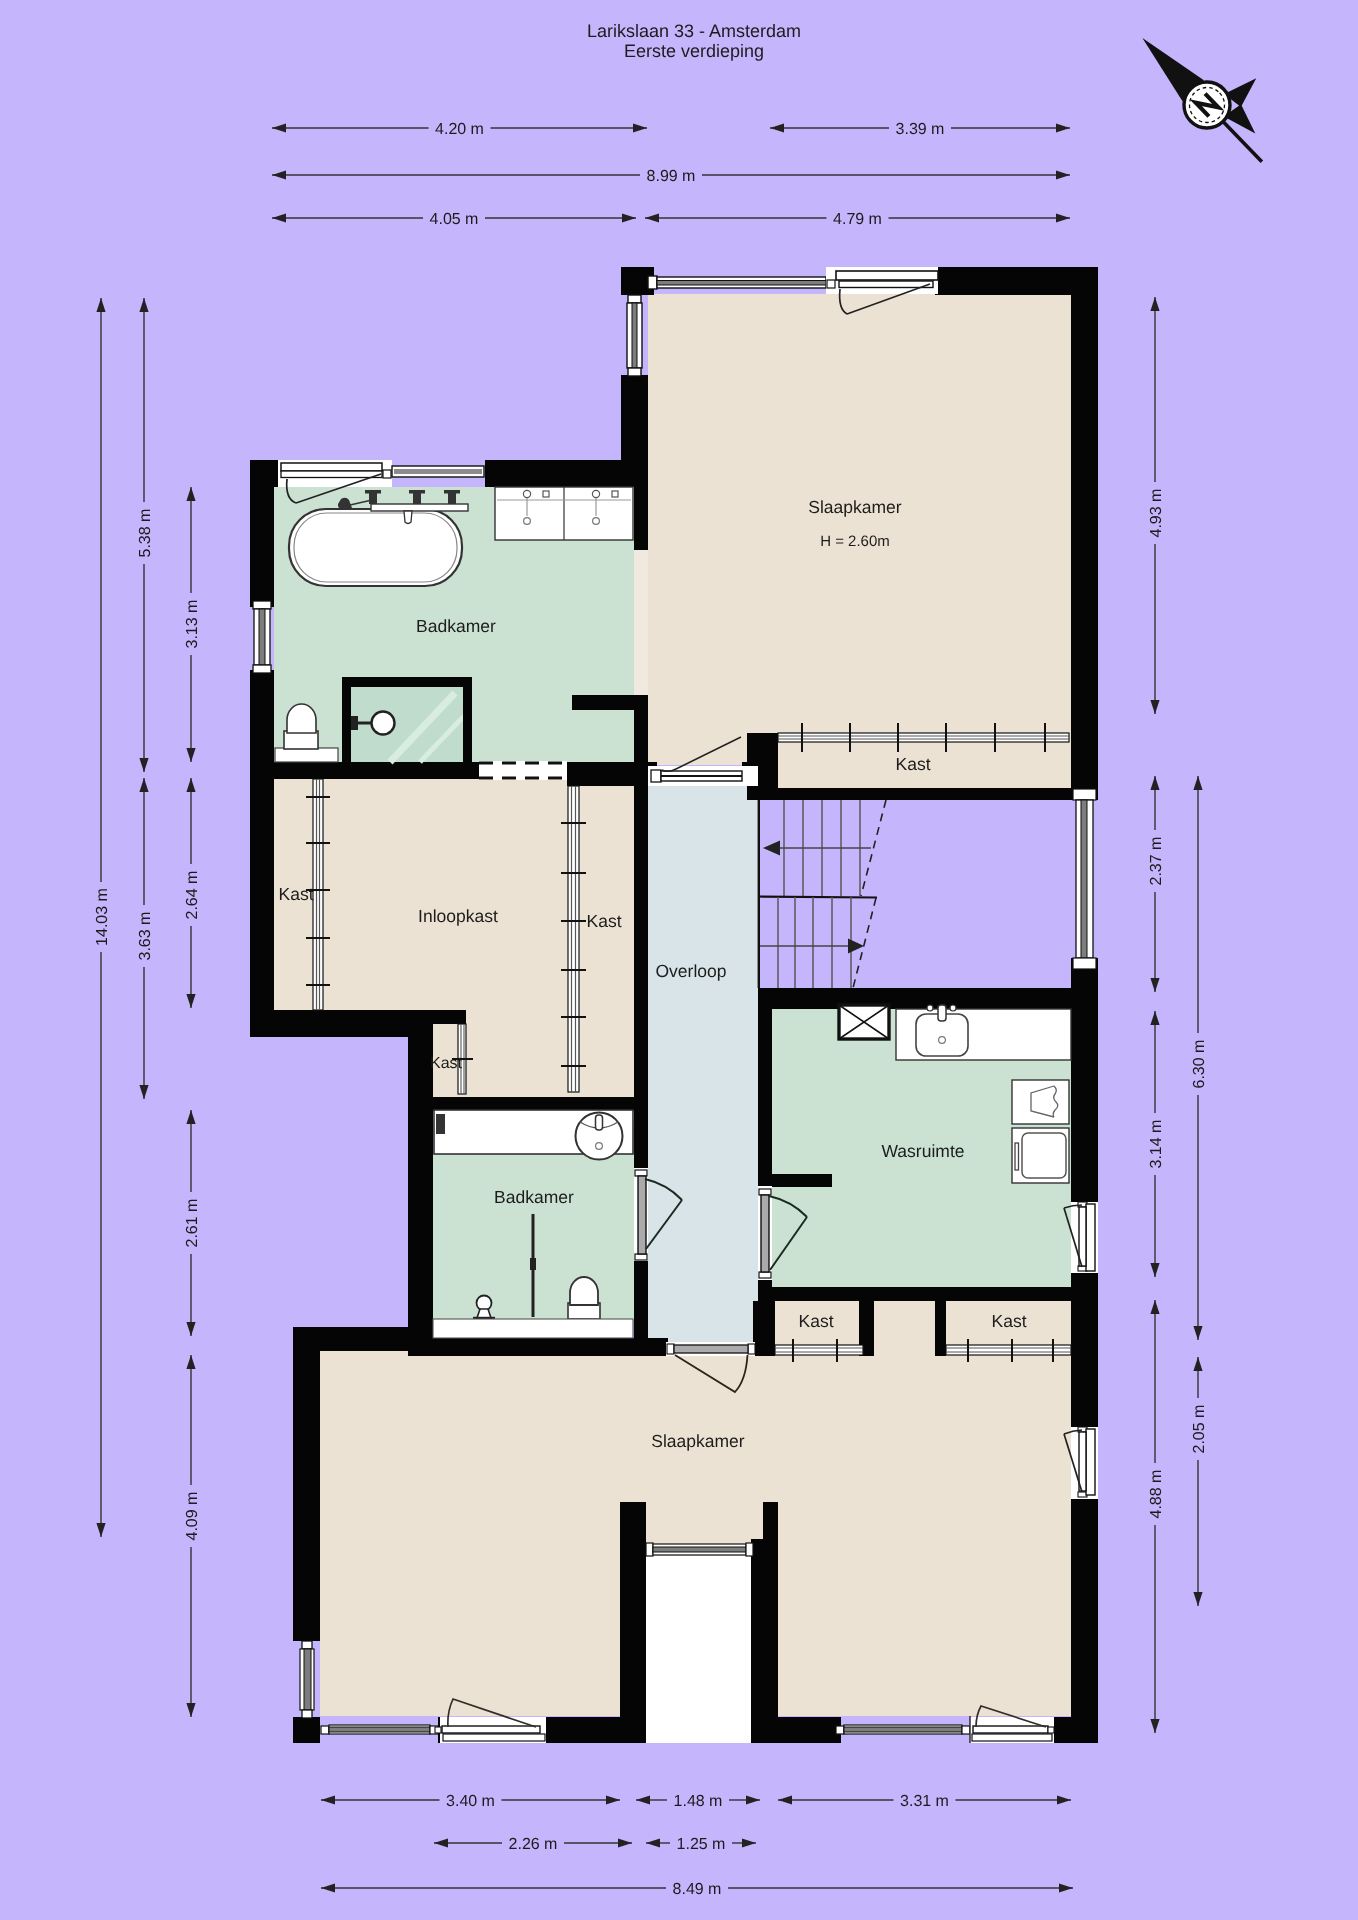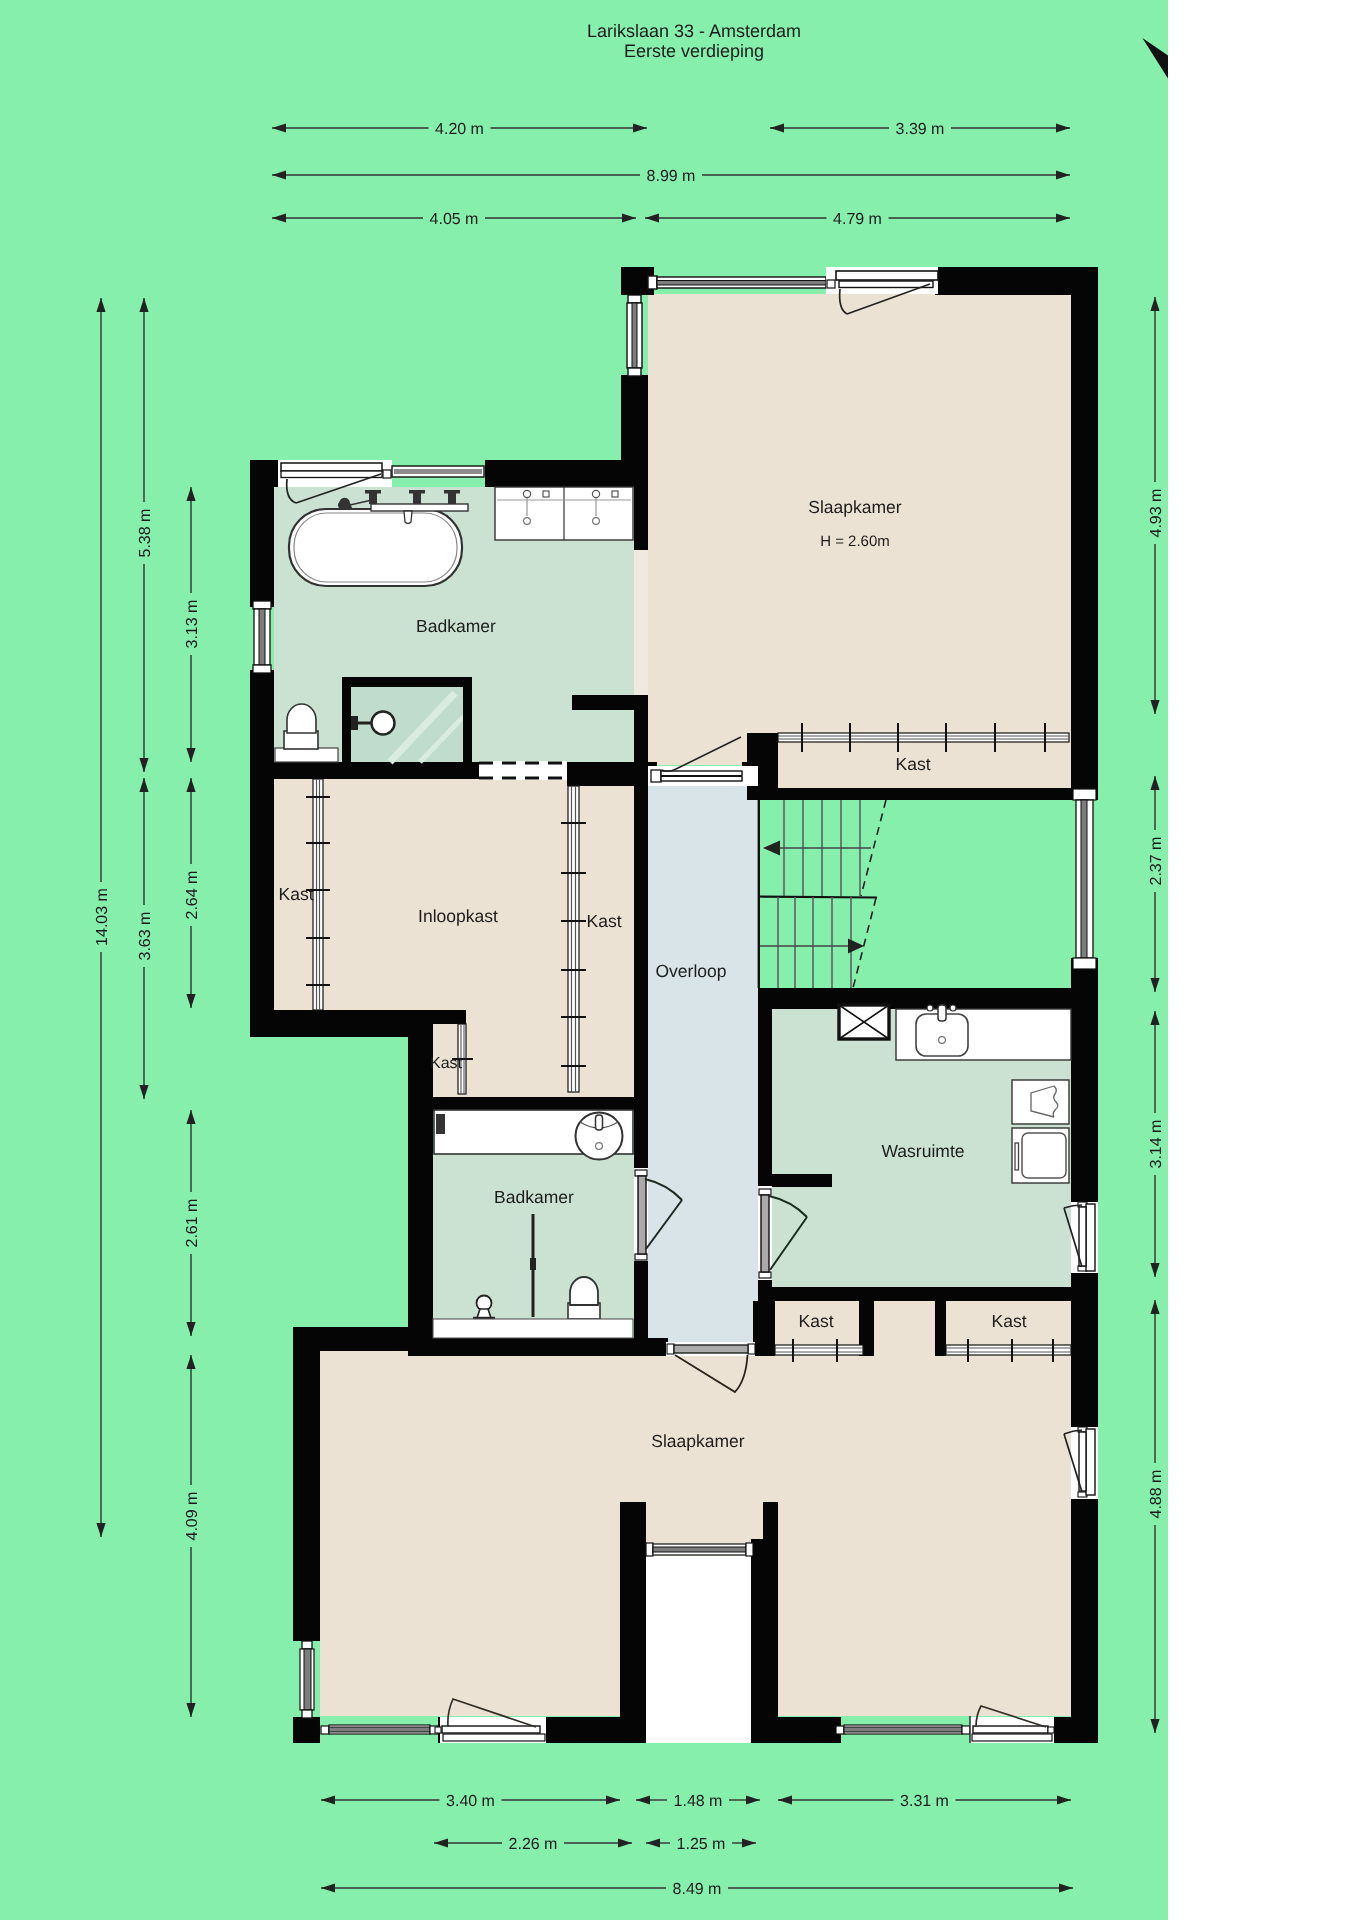--- a/index.html
+++ b/index.html
@@ -1,16 +1,16 @@
 <!DOCTYPE html>
 <html><head>
 <meta charset="utf-8">
 <style>
   html,body{margin:0;padding:0;background:#ffffff;}
-  #page{position:relative;width:1120px;height:1920px;background:#86efac;overflow:hidden;padding-left:48px;}
+  #page{position:relative;width:1358px;height:1920px;background:#c4b5fd;overflow:hidden;}
   svg{position:absolute;left:0;top:0;filter:opacity(0.999);}
   text{font-family:"Liberation Sans", sans-serif;fill:#1c1c1c;-webkit-font-smoothing:antialiased;text-rendering:geometricPrecision;}
 </style>
 </head>
 <body>
 <div id="page">
 <svg width="1358" height="1920" viewBox="0 0 1358 1920">
 
 <g>
 <text x="694" y="37" font-size="18" text-anchor="middle">Larikslaan 33 - Amsterdam</text>

